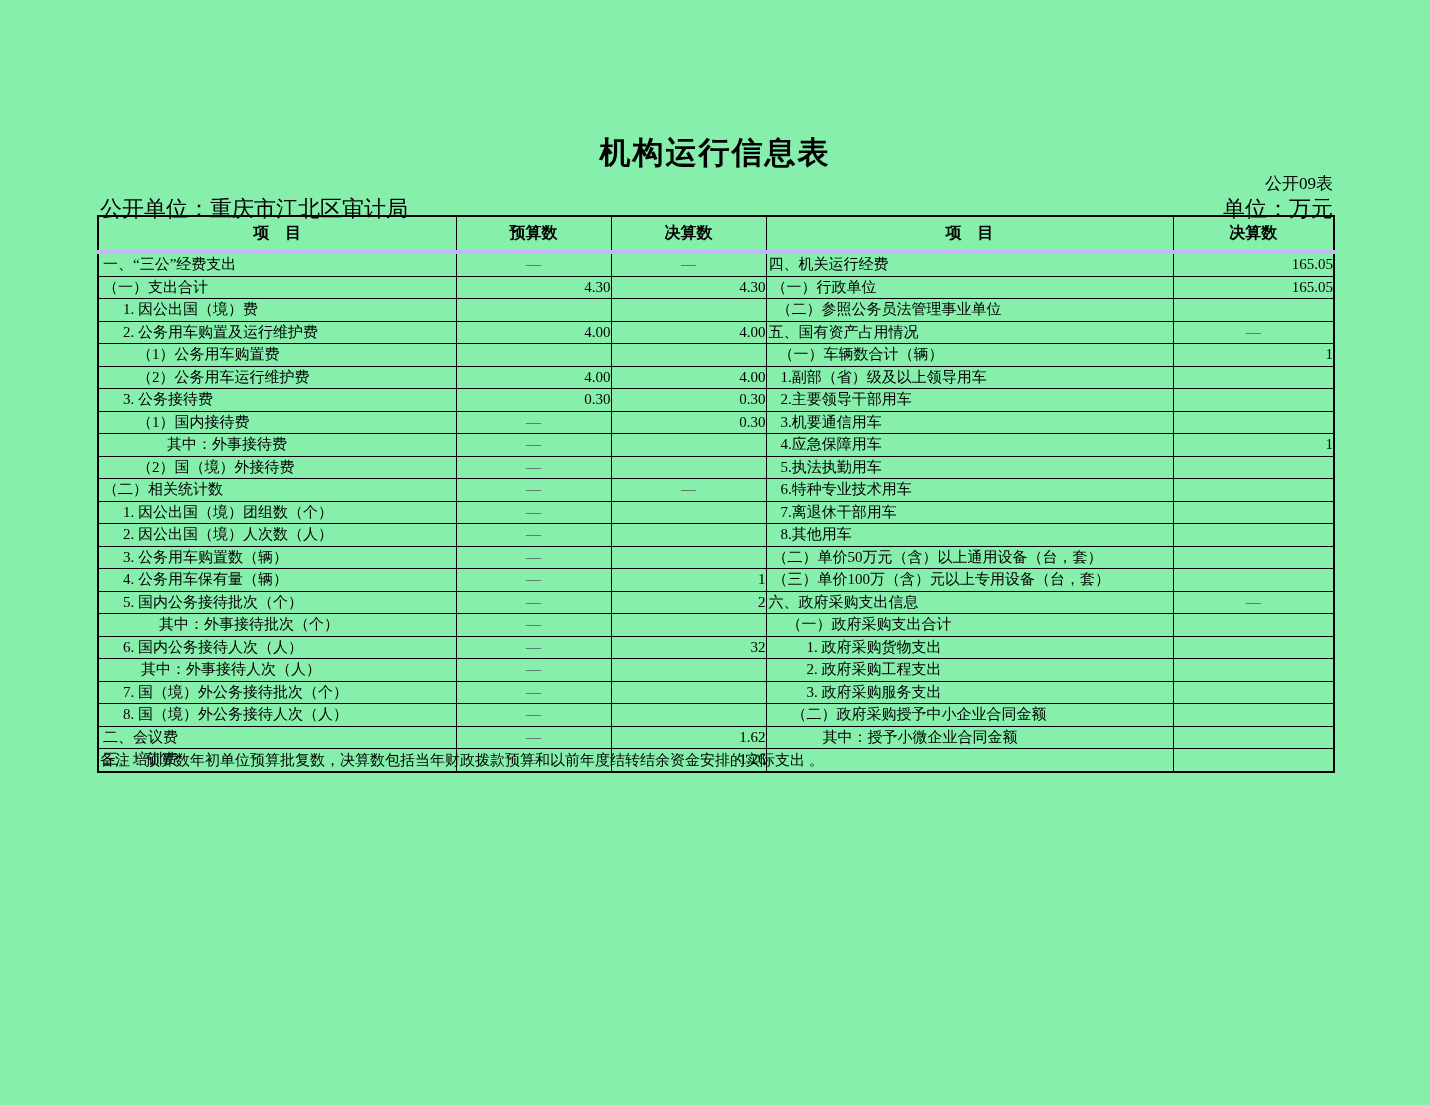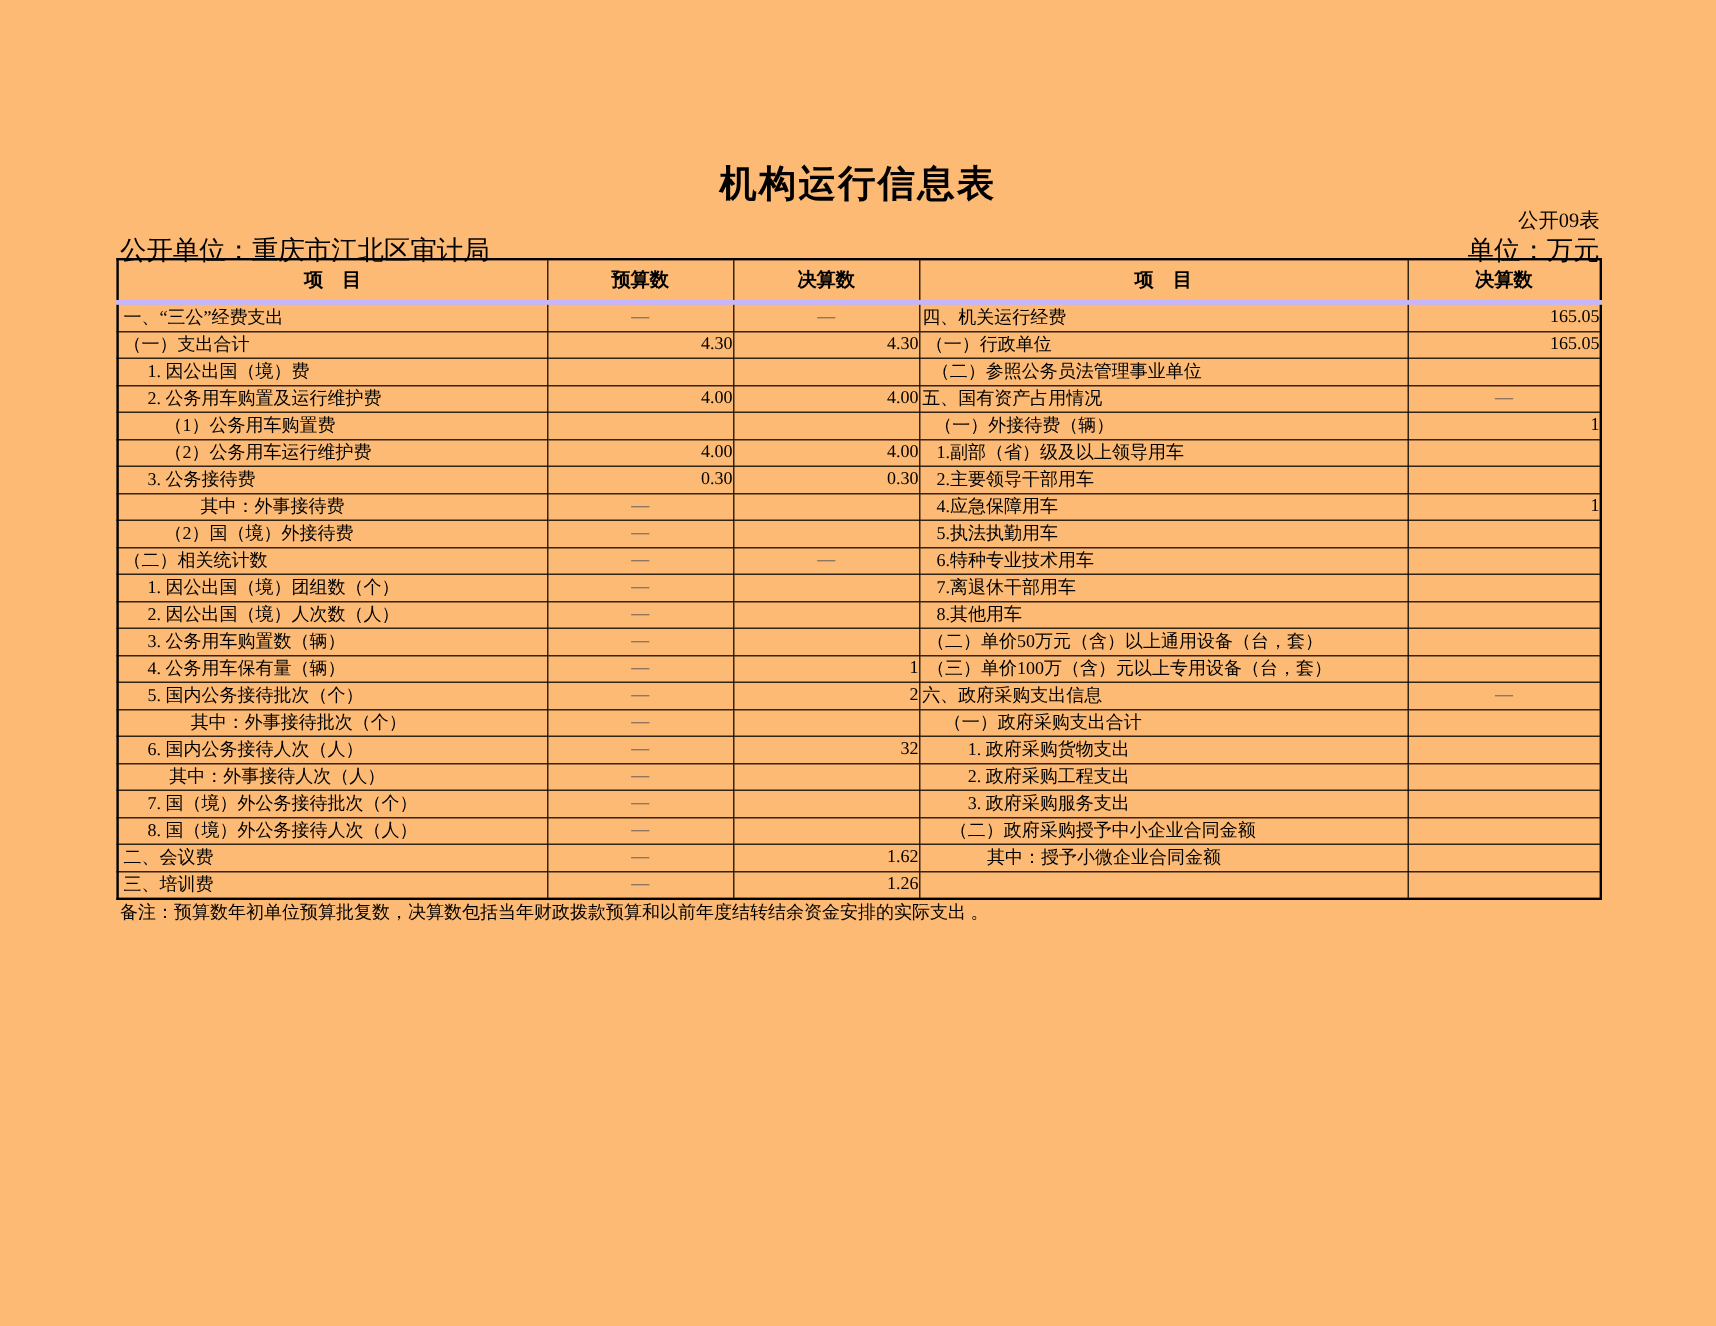--- a/index.html
+++ b/index.html
@@ -1,19 +1,19 @@
 <!DOCTYPE html>
 <html><head>
 <meta charset="utf-8">
 <style>
   html,body{margin:0;padding:0;background:#ffffff;}
   .page{
     position:relative;
     width:1430px;height:1105px;
-    background:#fdba74;
+    background:#86efac;
     font-family:"Liberation Serif","DejaVu Serif",serif;
     color:#000;
   }
   .page-title{
     position:absolute;
     left:97px;top:132px;width:1236px;
     text-align:center;
     font-family:"Liberation Sans","DejaVu Sans",sans-serif;
     font-weight:bold;
     font-size:31px;
@@ -124,38 +124,45 @@
           <td class="label-cell" style="padding-left: 24px;">2. 公务用车购置及运行维护费</td>
           <td class="num-cell">4.00</td>
           <td class="num-cell">4.00</td>
           <td class="label-cell bold" style="padding-left: 2px;">五、国有资产占用情况</td>
           <td class="num-cell dash">—</td>
         </tr>
         <tr>
           <td class="label-cell" style="padding-left: 38px;">（1）公务用车购置费</td>
           <td class="num-cell"></td>
           <td class="num-cell"></td>
-          <td class="label-cell" style="padding-left: 12px;">（一）外接待费（辆）</td>
+          <td class="label-cell" style="padding-left: 12px;">（一）车辆数合计（辆）</td>
           <td class="num-cell">1</td>
         </tr>
         <tr>
           <td class="label-cell" style="padding-left: 38px;">（2）公务用车运行维护费</td>
           <td class="num-cell">4.00</td>
           <td class="num-cell">4.00</td>
           <td class="label-cell" style="padding-left: 14px;">1.副部（省）级及以上领导用车</td>
           <td class="num-cell"></td>
         </tr>
         <tr>
           <td class="label-cell" style="padding-left: 24px;">3. 公务接待费</td>
           <td class="num-cell">0.30</td>
           <td class="num-cell">0.30</td>
           <td class="label-cell" style="padding-left: 14px;">2.主要领导干部用车</td>
           <td class="num-cell"></td>
         </tr>
         <tr>
+          <td class="label-cell" style="padding-left: 38px;">（1）国内接待费</td>
+          <td class="num-cell dash">—</td>
+          <td class="num-cell">0.30</td>
+          <td class="label-cell" style="padding-left: 14px;">3.机要通信用车</td>
+          <td class="num-cell"></td>
+        </tr>
+        <tr>
           <td class="label-cell" style="padding-left: 68px;">其中：外事接待费</td>
           <td class="num-cell dash">—</td>
           <td class="num-cell"></td>
           <td class="label-cell" style="padding-left: 14px;">4.应急保障用车</td>
           <td class="num-cell">1</td>
         </tr>
         <tr>
           <td class="label-cell" style="padding-left: 38px;">（2）国（境）外接待费</td>
           <td class="num-cell dash">—</td>
           <td class="num-cell"></td>

